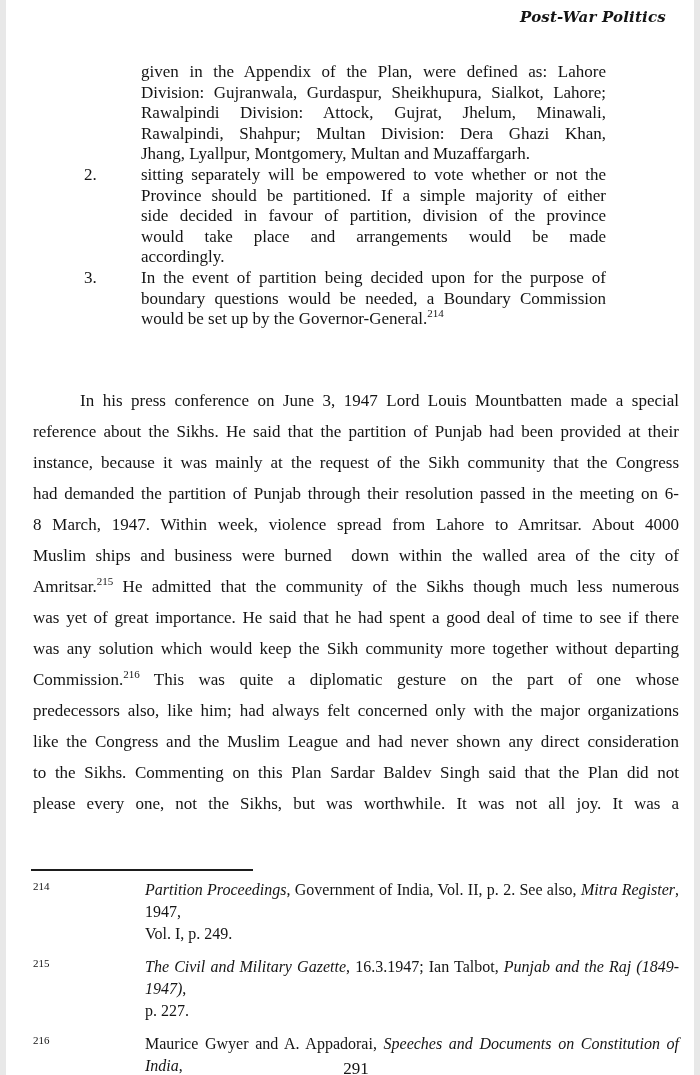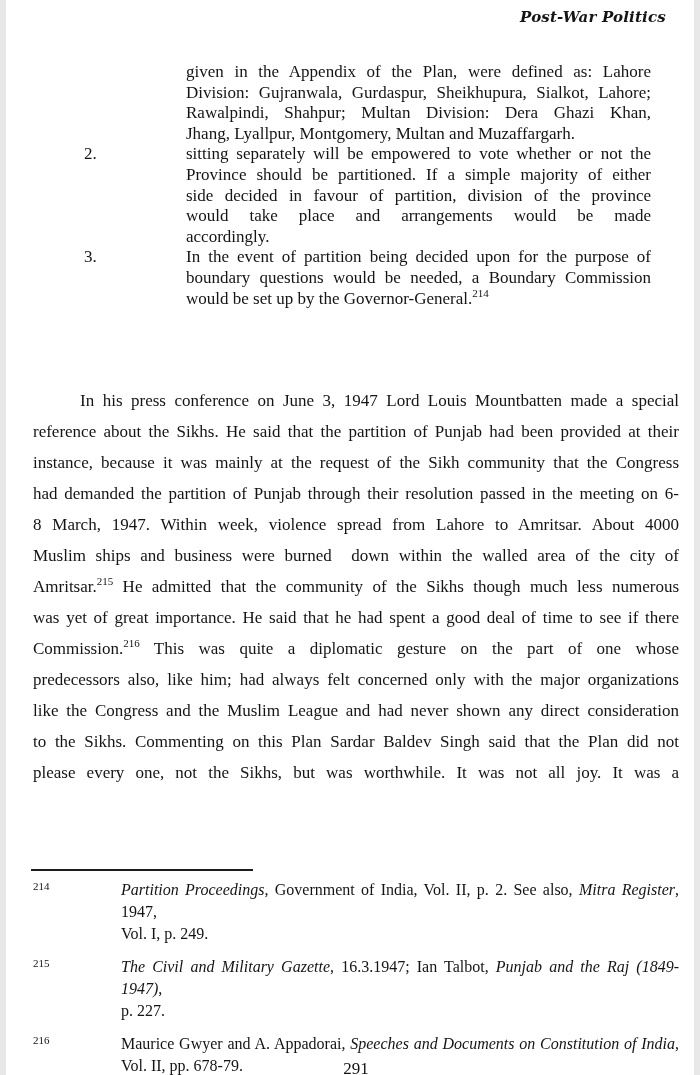--- a/index.html
+++ b/index.html
@@ -18,21 +18,21 @@
   .header-title{
     font-family:"DejaVu Serif", serif;
     font-style:italic;font-weight:700;
     font-size:15px;letter-spacing:0.2px;
   }
   
   .quote{
     position:absolute;top:62px;left:78px;width:522px;
     font-size:17px;line-height:20.6px;
   }
-  .quote-item{display:flex;gap:45px;}
+  .quote-item{display:flex;}
   .qnum{width:57px;flex:0 0 57px;}
   .qtext{width:465px;flex:0 0 465px;}
   .jl{text-align:justify;text-align-last:justify;}
   .qtext .jl:last-child{text-align-last:left;}
   sup{font-size:11px;line-height:0;vertical-align:super;letter-spacing:0;}
   
   .bodytext{
     position:absolute;top:385px;left:27px;width:646px;
     font-size:17px;line-height:31px;
   }
@@ -42,21 +42,21 @@
   .fnrule{
     position:absolute;top:869px;left:25px;width:222px;
     border-top:2px solid #1d1d1d;height:0;
   }
   .footnotes{
     position:absolute;top:879px;left:27px;width:646px;
   }
   .fn{display:flex;margin-bottom:11px;}
   .fn-num{width:88px;flex:0 0 88px;font-size:11px;padding-top:1px;}
   .fn-text{flex:1;font-size:16px;line-height:22px;}
-  .fn-text .jl{text-align:justify;text-align-last:justify;}
+  .fn-text .jl{text-align:justify;text-align-last:justify;margin-left:24px;}
   .fn-text .jl:last-child{text-align-last:left;}
   
   .pageno{
     position:absolute;top:1058px;left:0;width:700px;
     text-align:center;font-size:17px;line-height:22px;
   }
 </style>
 </head>
 <body>
 
@@ -65,20 +65,21 @@
   <div class="header">
     <span class="header-title">Post-War Politics</span>
   </div>
 
   <div class="quote">
     <div class="quote-item">
       <span class="qnum"></span>
       <div class="qtext">
           <div class="jl">given in the Appendix of the Plan, were defined as: Lahore</div>
           <div class="jl">Division: Gujranwala, Gurdaspur, Sheikhupura, Sialkot, Lahore;</div>
+          <div class="jl">Rawalpindi Division: Attock, Gujrat, Jhelum, Minawali,</div>
           <div class="jl">Rawalpindi, Shahpur; Multan Division: Dera Ghazi Khan,</div>
           <div class="jl">Jhang, Lyallpur, Montgomery, Multan and Muzaffargarh.</div>
         </div>
     </div>
     <div class="quote-item">
       <span class="qnum">2.</span>
       <div class="qtext">
           <div class="jl">sitting separately will be empowered to vote whether or not the</div>
           <div class="jl">Province should be partitioned. If a simple majority of either</div>
           <div class="jl">side decided in favour of partition, division of the province</div>
@@ -98,20 +99,21 @@
 
   <div class="bodytext">
       <div class="jl">In his press conference on June 3, 1947 Lord Louis Mountbatten made a special</div>
       <div class="jl">reference about the Sikhs. He said that the partition of Punjab had been provided at their</div>
       <div class="jl">instance, because it was mainly at the request of the Sikh community that the Congress</div>
       <div class="jl">had demanded the partition of Punjab through their resolution passed in the meeting on 6-</div>
       <div class="jl">8 March, 1947. Within week, violence spread from Lahore to Amritsar. About 4000</div>
       <div class="jl">Muslim ships and business were burned &nbsp;down within the walled area of the city of</div>
       <div class="jl">Amritsar.<sup>215</sup> He admitted that the community of the Sikhs though much less numerous</div>
       <div class="jl">was yet of great importance. He said that he had spent a good deal of time to see if there</div>
+      <div class="jl">was any solution which would keep the Sikh community more together without departing</div>
       <div class="jl">Commission.<sup>216</sup> This was quite a diplomatic gesture on the part of one whose</div>
       <div class="jl">predecessors also, like him; had always felt concerned only with the major organizations</div>
       <div class="jl">like the Congress and the Muslim League and had never shown any direct consideration</div>
       <div class="jl">to the Sikhs. Commenting on this Plan Sardar Baldev Singh said that the Plan did not</div>
       <div class="jl">please every one, not the Sikhs, but was worthwhile. It was not all joy. It was a</div>
     </div>
 
   <div class="fnrule"></div>
 
   <div class="footnotes">

